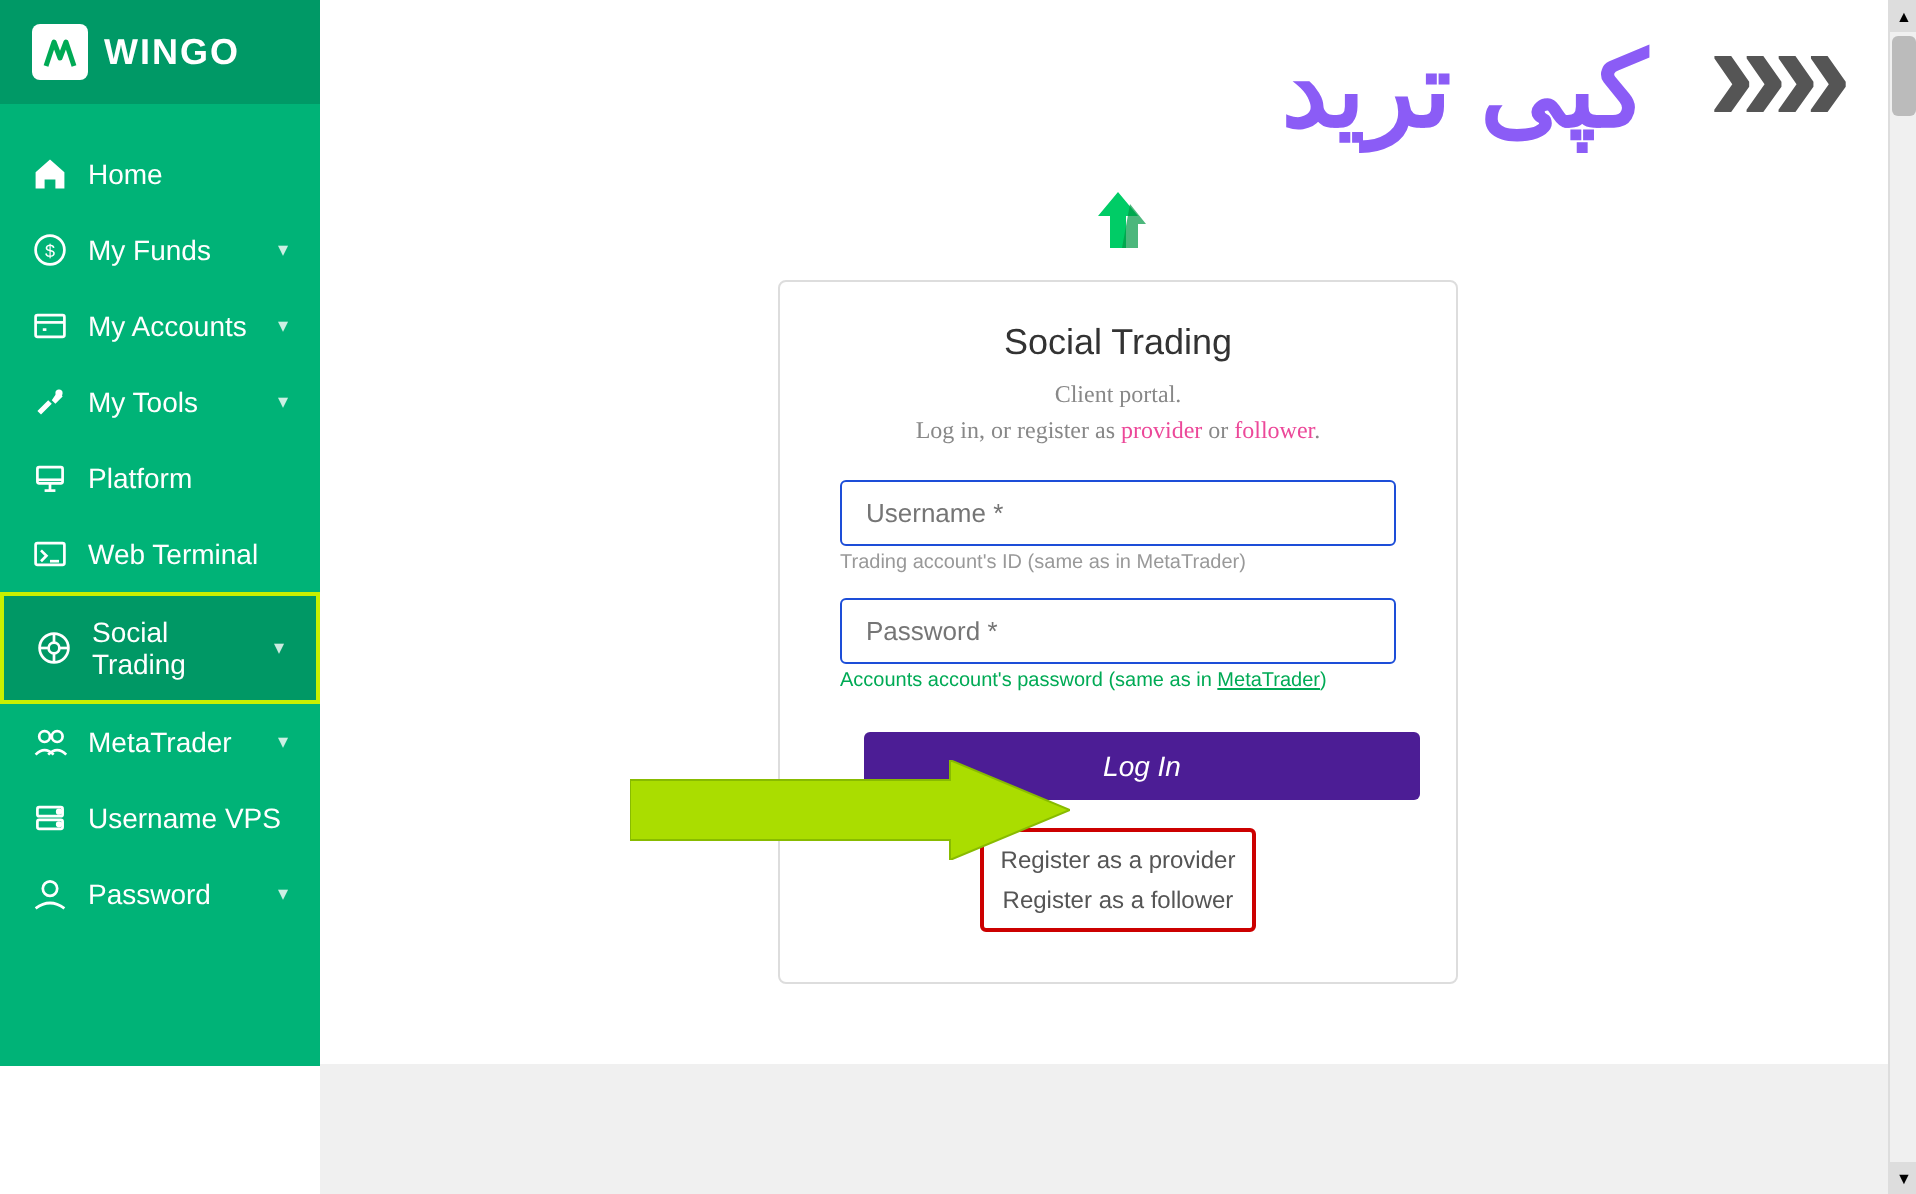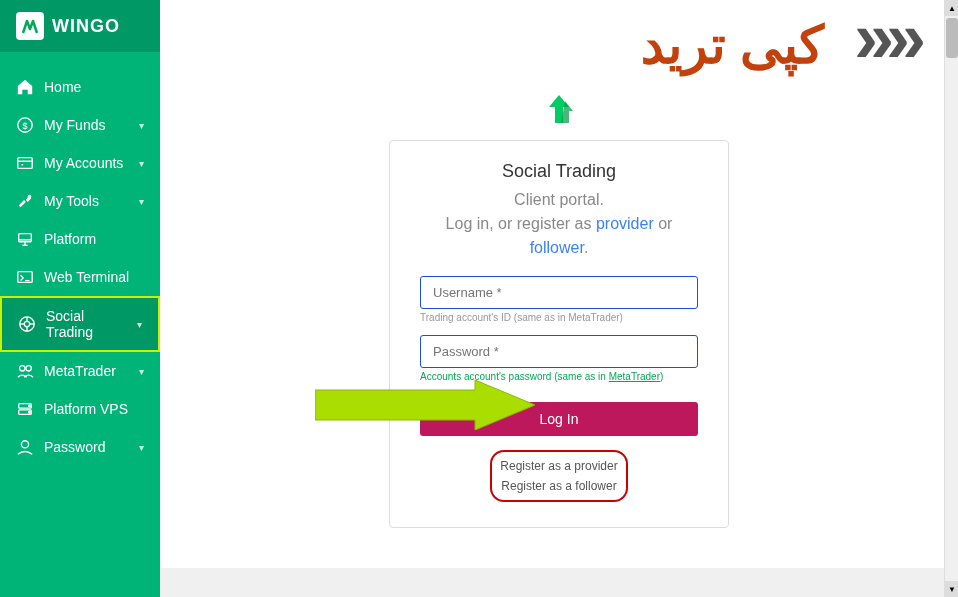--- a/index.html
+++ b/index.html
@@ -3,21 +3,21 @@
   <meta charset="utf-8">
   <style>
     * { margin: 0; padding: 0; box-sizing: border-box; }
     body { font-family: Arial, sans-serif; width: 958px; height: 597px; overflow: hidden; display: flex; }
 
     
     .sidebar {
       width: 160px;
       min-width: 160px;
       background: #00b377;
-      height: 597px;
+      height: 533px;
       display: flex;
       flex-direction: column;
       overflow: hidden;
     }
     .sidebar-logo {
       display: flex;
       align-items: center;
       padding: 12px 16px;
       background: #009966;
       gap: 8px;
@@ -73,26 +73,27 @@
     }
 
     .card-title {
       text-align: center;
       font-size: 18px;
       color: #333;
       margin-bottom: 6px;
     }
     .card-subtitle {
       text-align: center;
-      font-size: 16px;
+      font-size: 12px;
       color: #888;
       margin-bottom: 16px;
       line-height: 1.5;
-    }
-    .card-subtitle a { color: #3b82f6; text-decoration: none; }
+      font-family: Liberation Serif, serif;
+    }
+    .card-subtitle a { color: #ec4899; text-decoration: none; }
 
     .form-group { margin-bottom: 12px; }
     .form-input {
       width: 100%;
       padding: 8px 12px;
       border: 1px solid #1d4ed8;
       border-radius: 3px;
       font-size: 13px;
       color: #555;
       outline: none;
@@ -100,32 +101,33 @@
     .form-hint {
       font-size: 10px;
       color: #999;
       margin-top: 3px;
     }
     .form-hint span { color: #00aa55; }
 
     .login-btn {
       width: 100%;
       padding: 9px;
-      background: #be185d;
+      background: #4c1d95;
       color: white;
       border: none;
       border-radius: 3px;
       font-size: 14px;
       cursor: pointer;
-      margin: 8px 0 14px;
+      margin: 8px 12px 14px;
+      font-style: italic;
     }
 
     .register-box {
       border: 2px solid #cc0000;
-      border-radius: 14px;
+      border-radius: 3px;
       padding: 4px 8px;
       display: inline-block;
     }
     .register-link {
       display: block;
       color: #555;
       font-size: 12px;
       text-decoration: none;
       padding: 3px 0;
       text-align: center;
@@ -281,40 +283,40 @@
       <span class="nav-chevron">▾</span>
     </div>
 
     <div class="nav-item">
       <svg class="nav-icon" viewBox="0 0 20 20" fill="none" stroke="white" stroke-width="1.5">
         <rect x="3" y="4" width="14" height="5" rx="1"></rect>
         <rect x="3" y="11" width="14" height="5" rx="1"></rect>
         <circle cx="15" cy="6.5" r="1" fill="white"></circle>
         <circle cx="15" cy="13.5" r="1" fill="white"></circle>
       </svg>
-      <span class="nav-label">Platform VPS</span>
+      <span class="nav-label">Username VPS</span>
     </div>
 
     <div class="nav-item">
       <svg class="nav-icon" viewBox="0 0 20 20" fill="none" stroke="white" stroke-width="1.5">
         <circle cx="10" cy="7" r="4"></circle>
         <path d="M2 18 Q10 12 18 18"></path>
       </svg>
       <span class="nav-label">Password</span>
       <span class="nav-chevron">▾</span>
     </div>
   </nav>
 </div>
 
 <div class="content-area">
 
   <div class="header-area">
     <div style="display:flex; align-items:flex-start; justify-content:space-between; padding: 10px 40px 0 40px;">
       <div style="flex:1"></div>
-      <div style="font-size:52px; font-weight:900; color:#c2410c; font-family:Tahoma,Arial,sans-serif; direction:rtl; margin-top:5px;">کپی ترید</div>
+      <div style="font-size:52px; font-weight:900; color:#8b5cf6; font-family:Tahoma,Arial,sans-serif; direction:rtl; margin-top:5px;">کپی ترید</div>
       <div style="font-size:72px; color:#555; font-weight:900; line-height:0.9; margin-left:30px; margin-top: -5px; letter-spacing:-8px;">»»</div>
     </div>
 
     <div class="social-icon">
       <svg width="36" height="36" viewBox="0 0 36 36">
         <polygon points="18,4 28,16 22,16 22,32 14,32 14,16 8,16" fill="#00cc66"></polygon>
         <polygon points="24,10 32,20 28,20 28,32 20,32" fill="#009944" opacity="0.7"></polygon>
       </svg>
     </div>
   </div>

